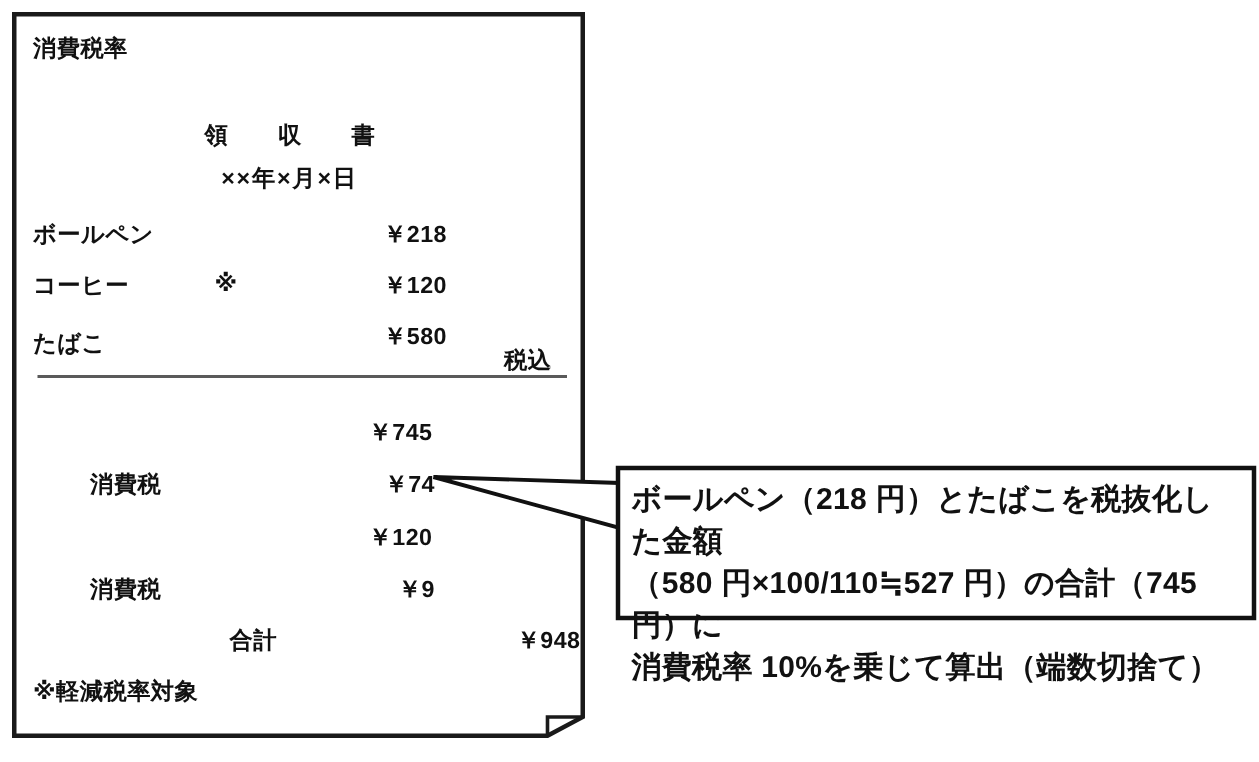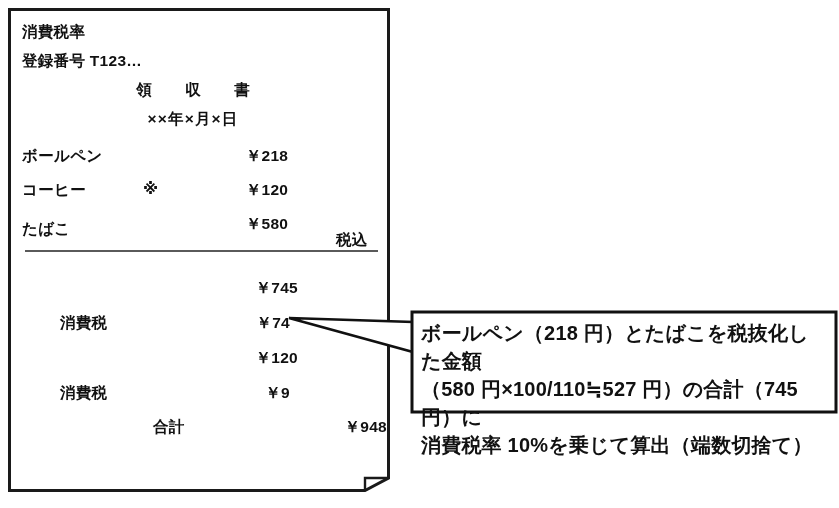--- a/index.html
+++ b/index.html
@@ -51,21 +51,21 @@
   }
   #doc-date {
     left: 0; top: 101px; width: 370px;
     text-align: center;
     letter-spacing: 1.2px;
   }
 
   
   .item-name  { left: 14px; }
   .item-mark  { left: 135px; }
-  .item-price { left: 228px; width: 62px; text-align: center; }
+  .item-price { left: 228px; width: 62px; text-align: right; }
   .item-note  { left: 328px; margin-top: 16px; }
 
   #row-1-name  { top: 138px; }
   #row-1-price { top: 138px; }
   #row-2-name  { top: 172px; }
   #row-2-mark  { top: 172px; }
   #row-2-price { top: 172px; }
   #row-3-name  { top: 211px; }
   #row-3-price { top: 206px; }
   #row-3-note  { top: 206px; }
@@ -84,21 +84,21 @@
   .sum-label        { left: 14px; }
   .sum-label-indent { left: 52px; }
   .sum-amount {
     left: 190px;
     width: 92px;
     text-align: right;
   }
   .sum-amount-left {
     left: 228px;
     width: 62px;
-    text-align: right;
+    text-align: center;
   }
 
   #sum-1-label { top: 270px; }
   #sum-1-value { top: 270px; }
   #sum-2-label { top: 305px; }
   #sum-2-value { top: 305px; }
   #sum-3-label { top: 340px; }
   #sum-3-value { top: 340px; }
   #sum-4-label { top: 375px; }
   #sum-4-value { top: 375px; }
@@ -138,21 +138,20 @@
 <body>
 
 <div id="receipt-sheet">
 
   <svg id="receipt-outline" width="382" height="484" viewBox="0 0 382 484">
     <path d="M 1.5 1.5 L 380.5 1.5 L 380.5 470 L 357 482.5 L 1.5 482.5 Z" fill="#ffffff" stroke="#1a1a1a" stroke-width="3" stroke-linejoin="miter"></path>
     <path d="M 380.5 470 L 357 470 L 357 482.5" fill="none" stroke="#1a1a1a" stroke-width="2.4" stroke-linejoin="miter"></path>
   </svg>
 
   <div class="receipt-text" id="shop-name">消費税率</div>
-  <div class="receipt-text" id="reg-number">登録番号 T123…</div>
   <div class="receipt-text" id="doc-date">××年×月×日</div>
   <div class="receipt-text" id="doc-title">領　収　書</div>
 
   <div class="receipt-text item-name" id="row-1-name">ボールペン</div>
   <div class="receipt-text item-price" id="row-1-price">￥218</div>
 
   <div class="receipt-text item-name" id="row-2-name">コーヒー</div>
   <div class="receipt-text item-mark" id="row-2-mark">※</div>
   <div class="receipt-text item-price" id="row-2-price">￥120</div>
 
@@ -168,20 +167,21 @@
   <div class="receipt-text sum-amount" id="sum-2-value">￥74</div>
 
   <div class="receipt-text sum-amount-left" id="sum-3-value">￥120</div>
 
   <div class="receipt-text sum-label-indent" id="sum-4-label">消費税</div>
   <div class="receipt-text sum-amount" id="sum-4-value">￥9</div>
 
   <div class="receipt-text" id="total-label">合計</div>
   <div class="receipt-text" id="total-value">￥948</div>
 
+  <div class="receipt-text" id="footnote">※軽減税率対象</div>
 </div>
 
 <div id="callout-group">
   <svg id="callout-shape" width="554" height="118" viewBox="0 0 554 118">
 
     <path d="M 4 13 L 128 17 L 128 47 Z" fill="#ffffff" stroke="#111111" stroke-width="2.6" stroke-linejoin="miter"></path>
 
     <path d="M 127 7 L 551 7 L 551 107 L 127 107 Z" fill="#ffffff" stroke="#111111" stroke-width="3" stroke-linejoin="miter"></path>
   </svg>
 

